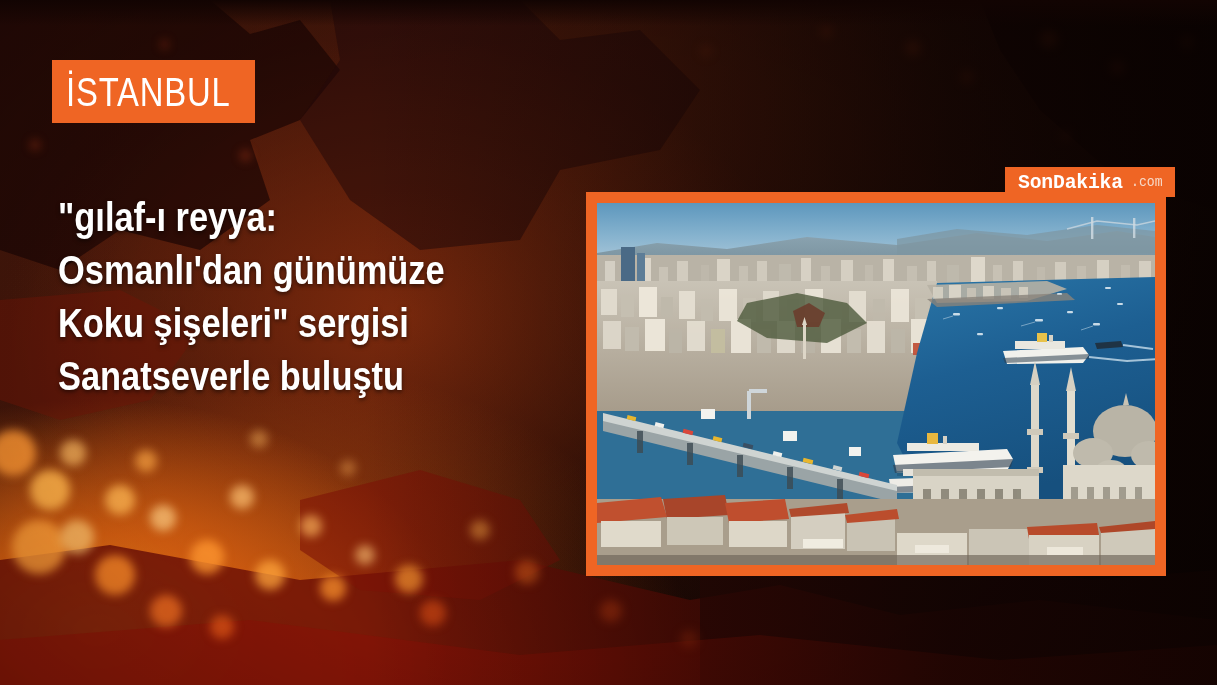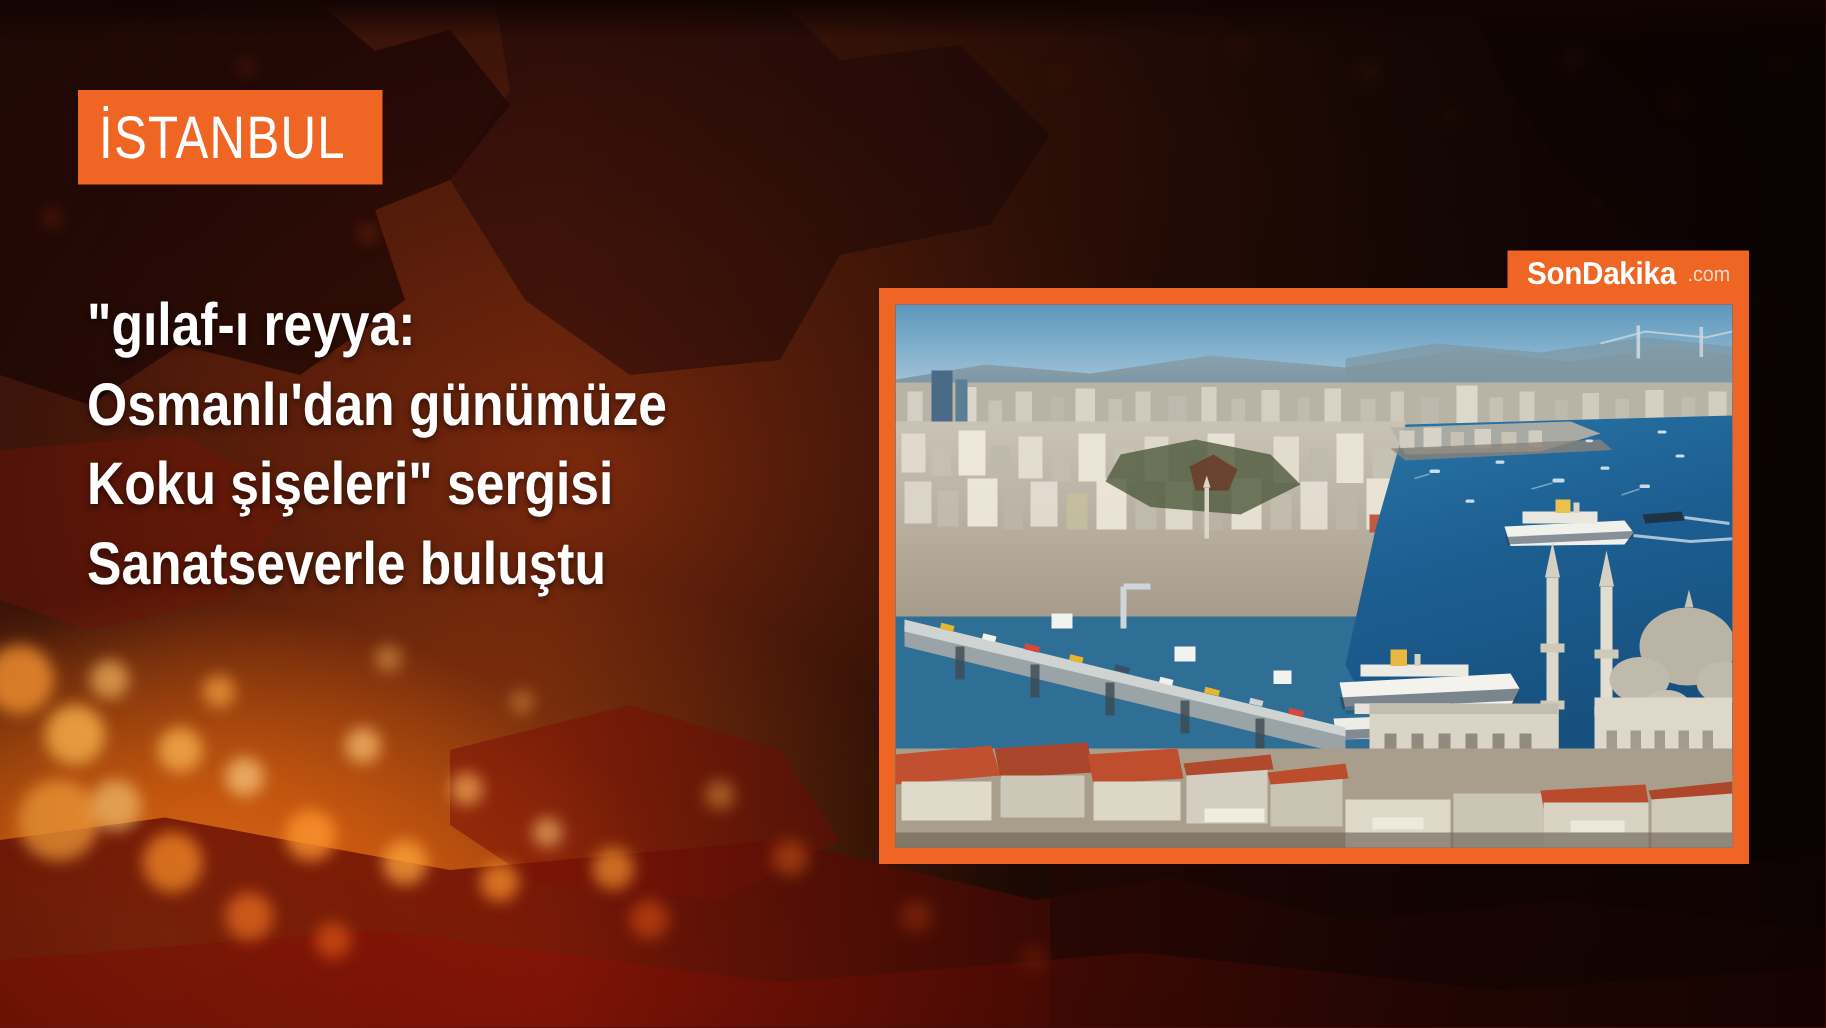--- a/index.html
+++ b/index.html
@@ -2,21 +2,21 @@
 <html><head>
 <meta charset="utf-8">
 <style>
   html,body{margin:0;padding:0;background:#1a0a06;}
   body{font-family:"Liberation Sans",sans-serif;}
 
   #card{
     position:relative;
     width:1217px;height:685px;
     overflow:hidden;
-    background:#7f1d1d;
+    background:#15803d;
   }
 
   
   .bg-base{
     position:absolute;inset:0;
     background:
       radial-gradient(ellipse 520px 340px at 8% 92%,  #f08a20 0%, #d05c10 28%, rgba(150,45,10,0) 68%),
       radial-gradient(ellipse 700px 520px at 22% 100%, #c85510 0%, rgba(140,40,8,0) 62%),
       radial-gradient(ellipse 560px 400px at 33% 46%, #7d2a0d 0%, rgba(90,30,10,0) 70%),
       radial-gradient(ellipse 900px 700px at 50% 18%, #48180a 0%, rgba(40,14,7,0) 72%),
@@ -97,20 +97,21 @@
   #photo svg{display:block;width:100%;height:100%;}
 
   
   #site-logo{
     position:absolute;left:1005px;top:167px;
     height:30px;
     background:#ef6524;
     display:flex;align-items:center;
     padding:0 11px 0 13px;
     box-sizing:border-box;
+    font-family:Liberation Mono, monospace;
   }
   #site-logo .logo-main{
     color:#ffffff;font-weight:bold;font-size:21px;line-height:21px;
     letter-spacing:-.2px;
     transform:scaleX(.94);transform-origin:left center;
   }
   #site-logo .logo-tld{
     color:#f6d9c8;font-weight:normal;font-size:14px;line-height:14px;
     margin-left:1px;
     transform:scaleX(.94);transform-origin:left center;

